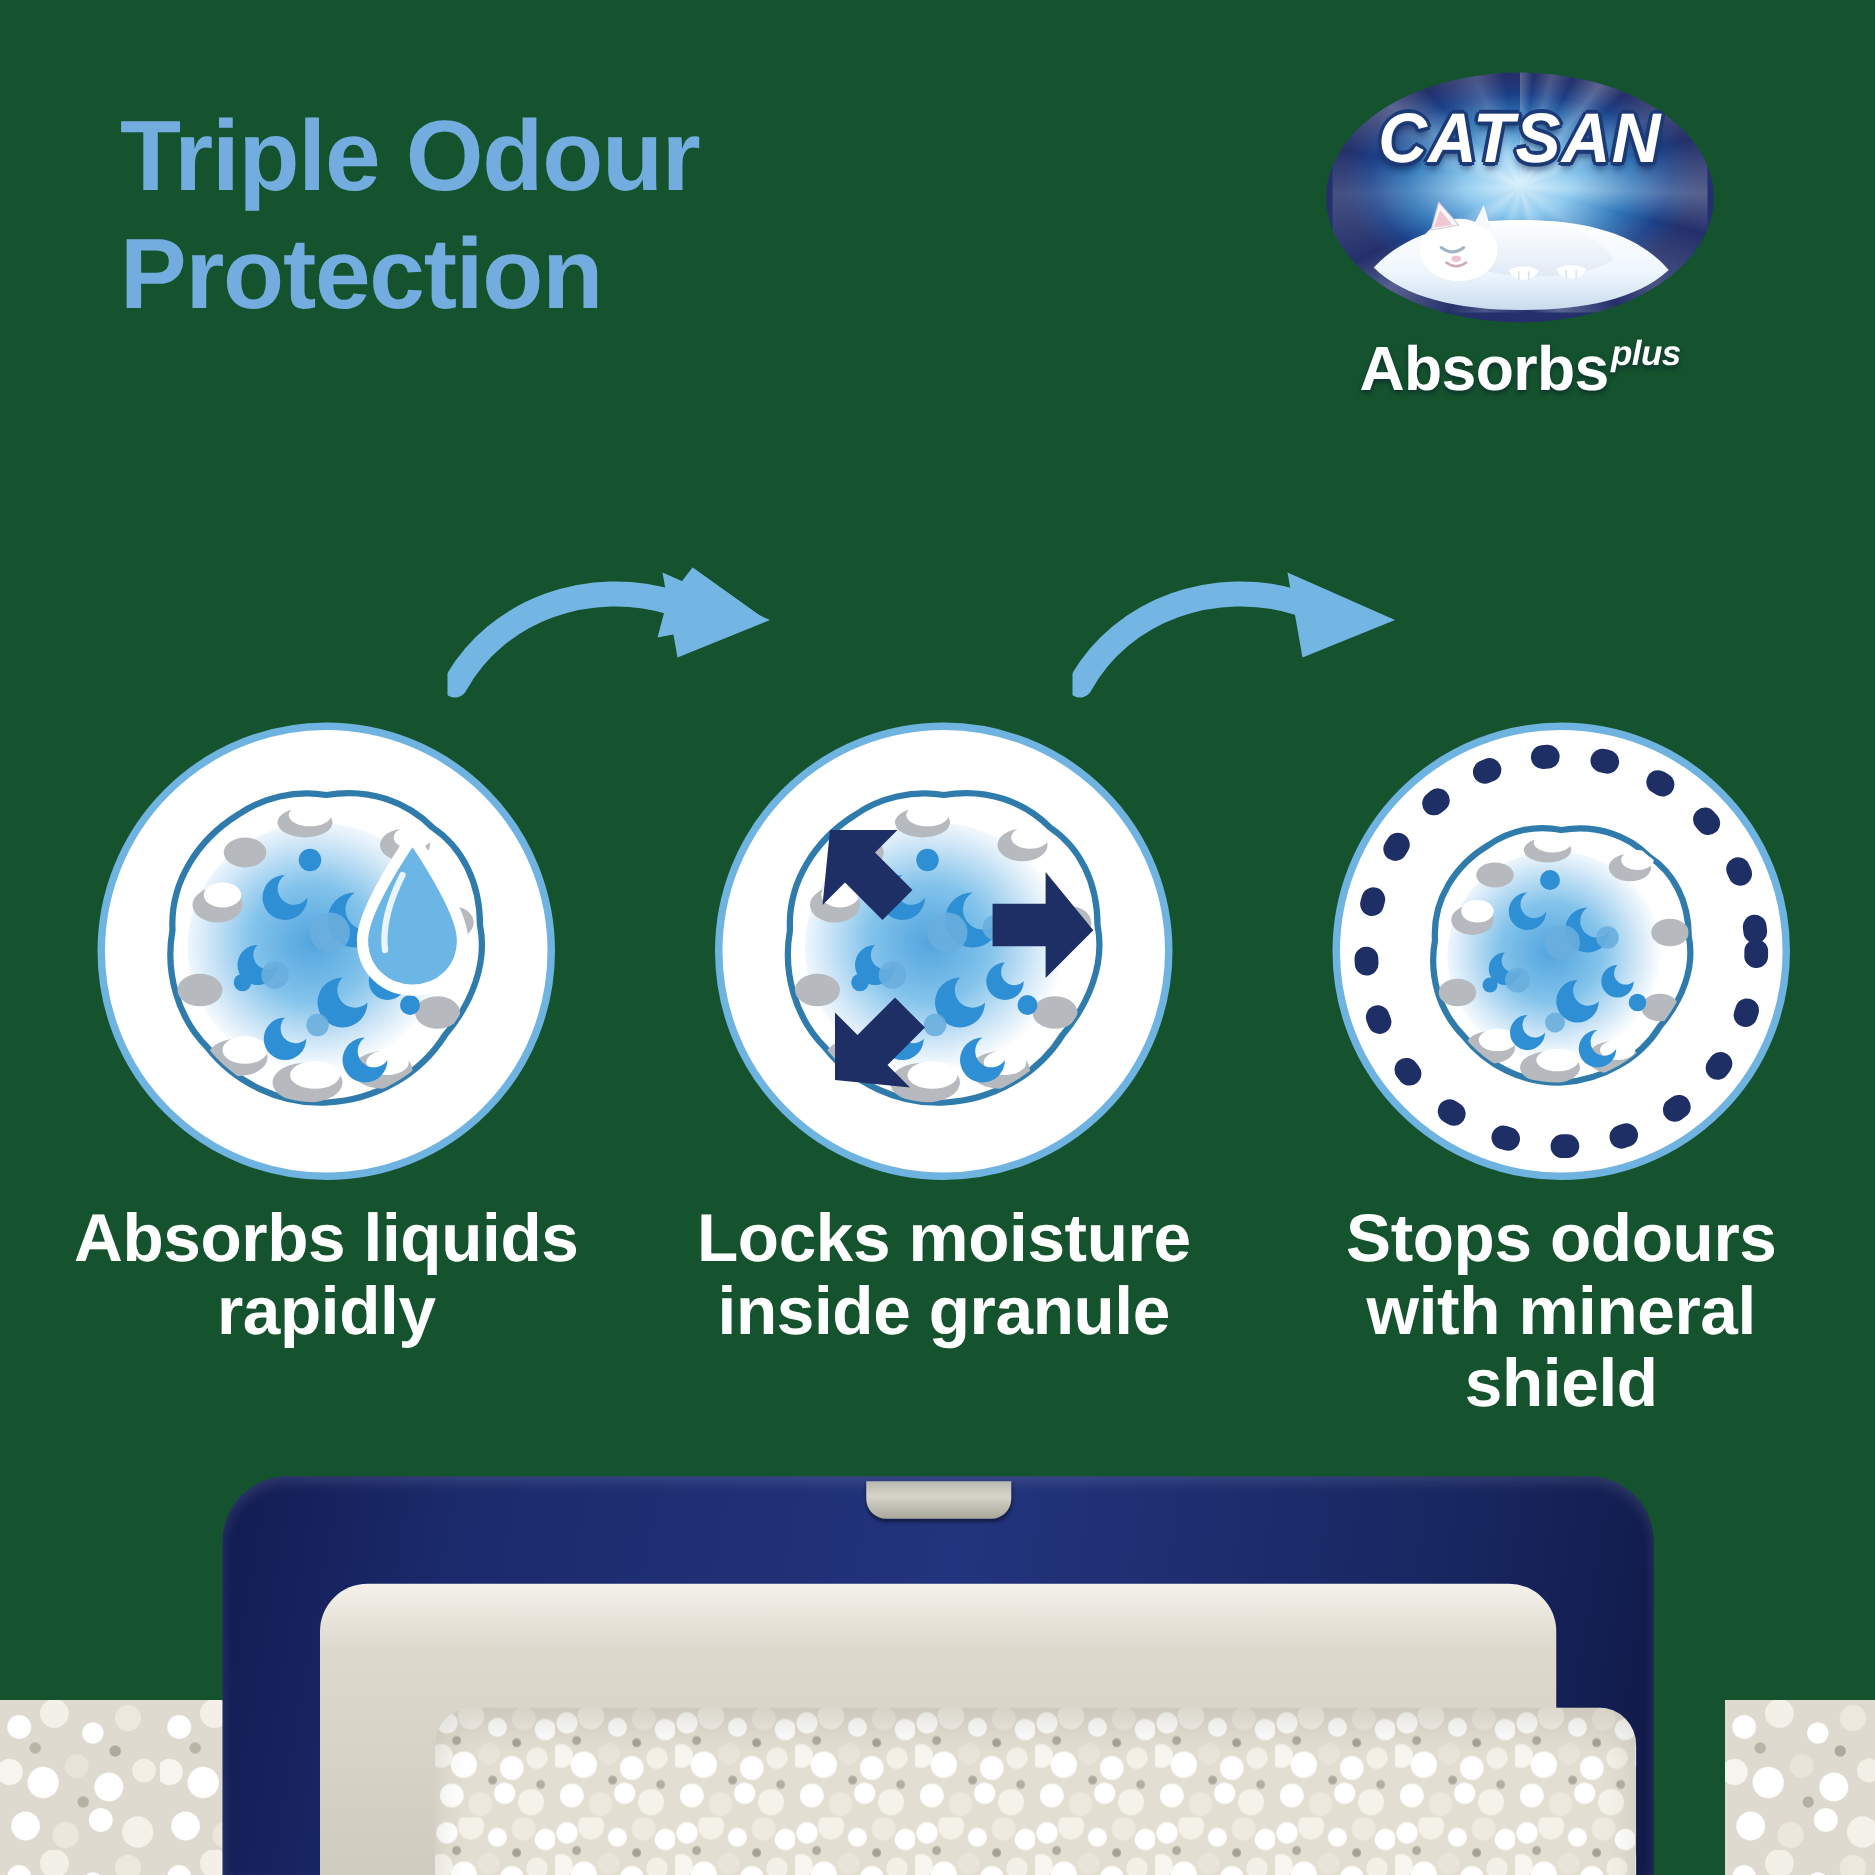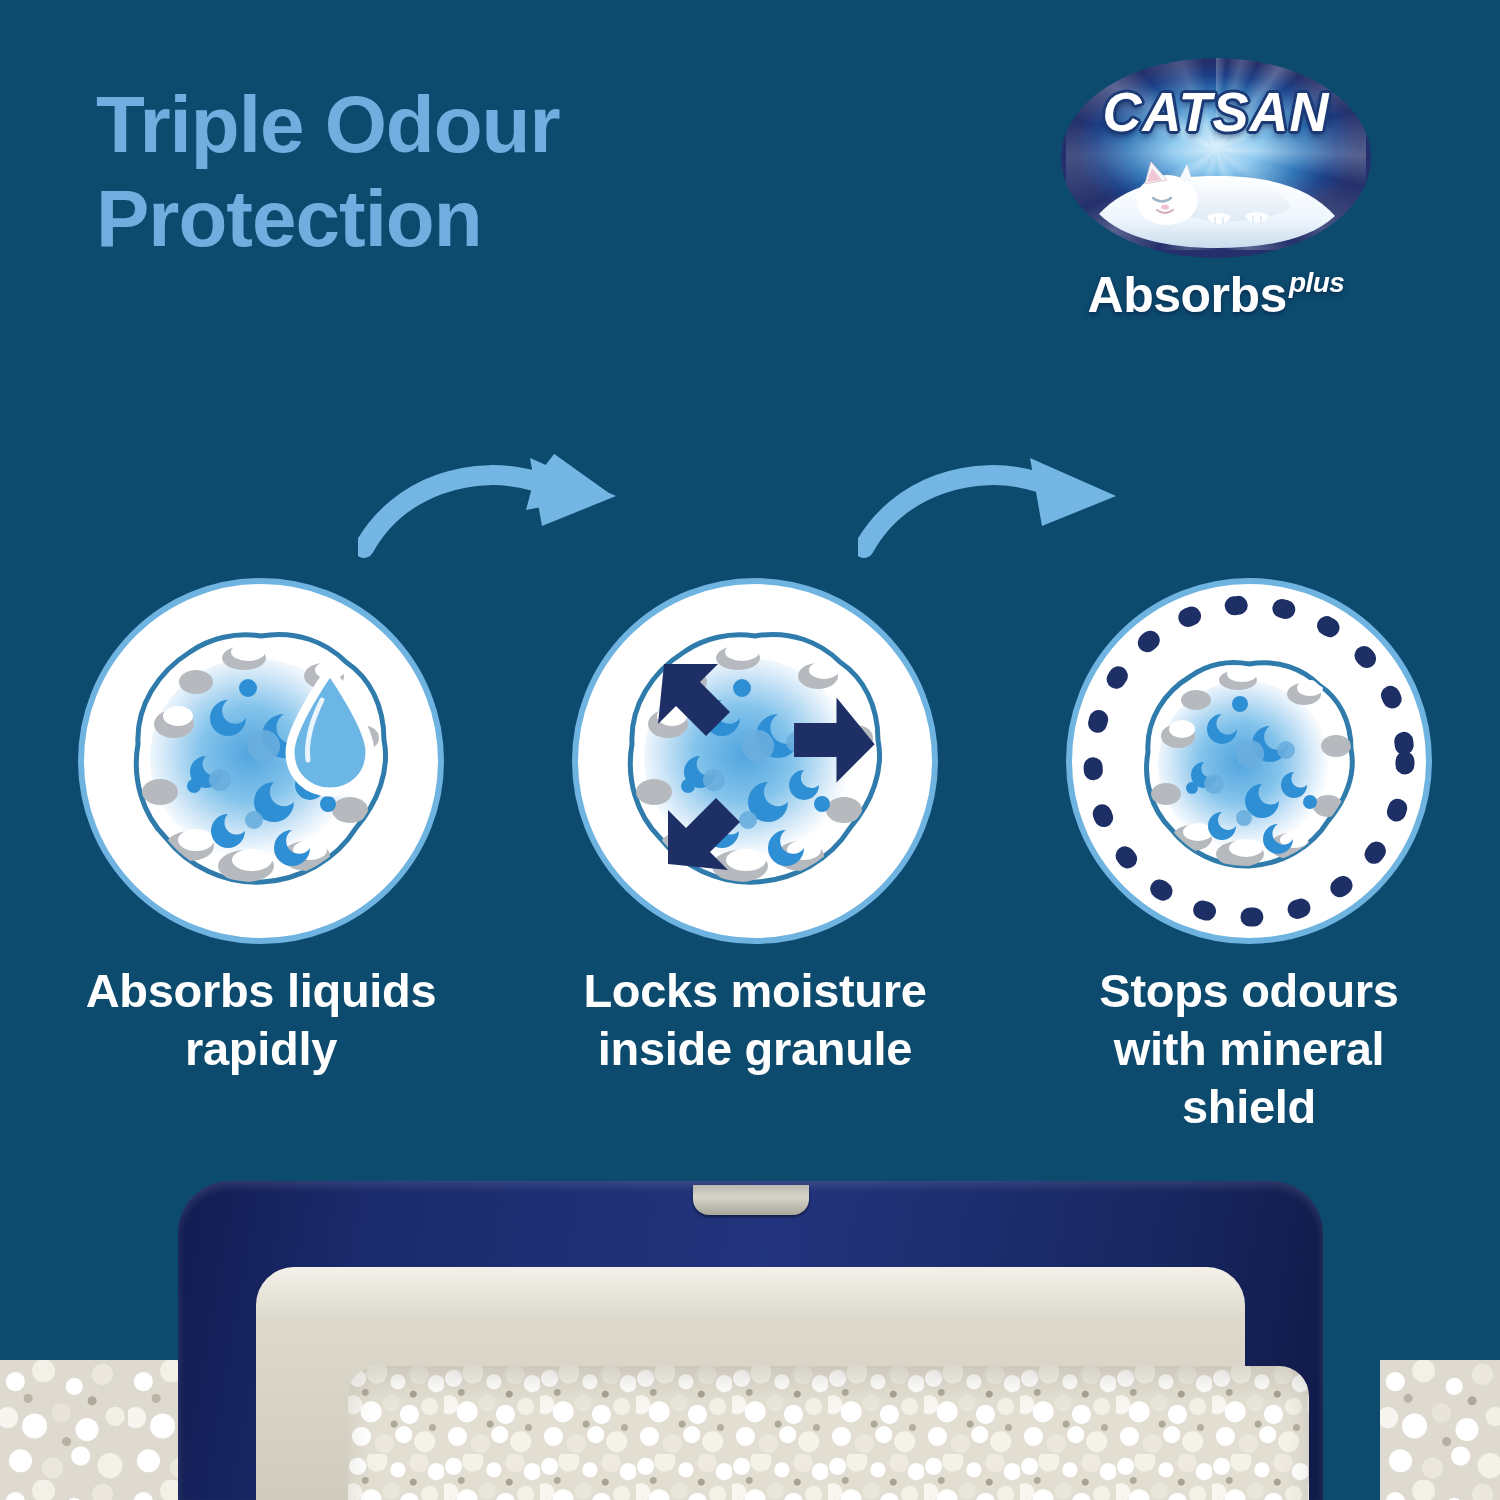--- a/index.html
+++ b/index.html
@@ -8,21 +8,21 @@
     width: 1500px;
     height: 1500px;
     overflow: hidden;
     font-family: "Liberation Sans", sans-serif;
   }
 
   #page {
     position: relative;
     width: 1500px;
     height: 1500px;
-    background: #0c4a6e;
+    background: #14532d;
     overflow: hidden;
   }
 
   
   .headline {
     position: absolute;
     left: 96px;
     top: 78px;
     width: 720px;
     color: #73ade0;
@@ -133,21 +133,21 @@
     background: #ffffff;
     border: 6px solid #6fb3e0;
   }
   .step-art { position: absolute; left: 0; top: 0; width: 366px; height: 366px; }
 
   
   .caption {
     position: absolute;
     top: 962px;
     color: #ffffff;
-    font-size: 47px;
+    font-size: 54px;
     font-weight: bold;
     line-height: 58px;
     text-align: center;
     white-space: pre-line;
     letter-spacing: -0.3px;
   }
   .caption.c1 { left: 31px;  width: 460px; }
   .caption.c2 { left: 525px; width: 460px; }
   .caption.c3 { left: 1019px; width: 460px; }
 

